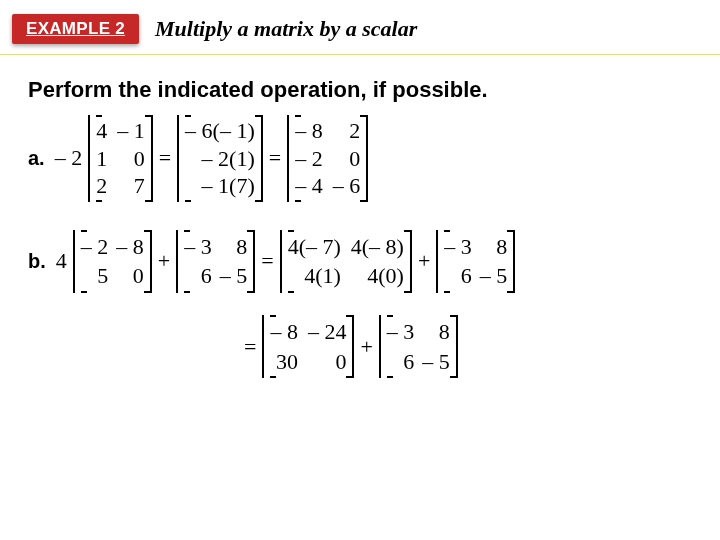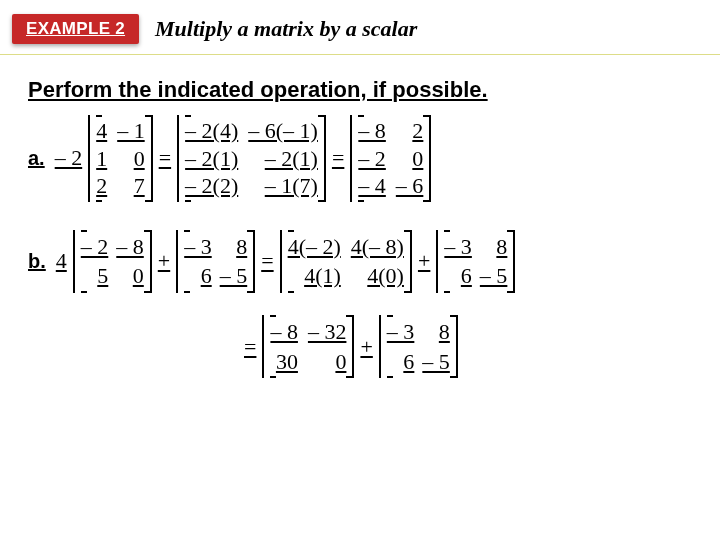--- a/index.html
+++ b/index.html
@@ -32,21 +32,20 @@
   }
   .title {
     font-weight: bold;
     font-size: 22px;
     font-style: italic;
     margin-left: 16px;
   }
   .body {
     padding: 22px 12px 0 28px;
     font-size: 22px;
-    text-decoration: underline;
   }
   .instruction {
     font-family: Arial, sans-serif;
     font-weight: bold;
     font-size: 22px;
     margin-bottom: 12px;
   }
   .row {
     display: flex;
     align-items: center;
@@ -133,25 +132,20 @@
         <span class="cell">7</span>
       </span>
     </span>
 
     <span class="op">=</span>
 
     <span class="matrix">
       <span class="mcorner-tr"></span>
         <span class="mcorner-br"></span>
       <span class="mcol">
-        <span class="cell">– 2(4)</span>
-        <span class="cell">– 2(1)</span>
-        <span class="cell">– 2(2)</span>
-      </span>
-      <span class="mcol">
         <span class="cell">– 6(– 1)</span>
         <span class="cell">– 2(1)</span>
         <span class="cell">– 1(7)</span>
       </span>
     </span>
 
     <span class="op">=</span>
 
     <span class="matrix">
       <span class="mcorner-tr"></span>
@@ -200,21 +194,21 @@
         <span class="cell">– 5</span>
       </span>
     </span>
 
     <span class="op">=</span>
 
     <span class="matrix">
       <span class="mcorner-tr"></span>
         <span class="mcorner-br"></span>
       <span class="mcol">
-        <span class="cell">4(– 2)</span>
+        <span class="cell">4(– 7)</span>
         <span class="cell">4(1)</span>
       </span>
       <span class="mcol">
         <span class="cell">4(– 8)</span>
         <span class="cell">4(0)</span>
       </span>
     </span>
 
     <span class="op">+</span>
 
@@ -236,21 +230,21 @@
     <span class="op">=</span>
 
     <span class="matrix">
       <span class="mcorner-tr"></span>
         <span class="mcorner-br"></span>
       <span class="mcol">
         <span class="cell">– 8</span>
         <span class="cell">30</span>
       </span>
       <span class="mcol">
-        <span class="cell">– 32</span>
+        <span class="cell">– 24</span>
         <span class="cell">0</span>
       </span>
     </span>
 
     <span class="op">+</span>
 
     <span class="matrix tight">
       <span class="mcorner-tr"></span>
         <span class="mcorner-br"></span>
       <span class="mcol">

